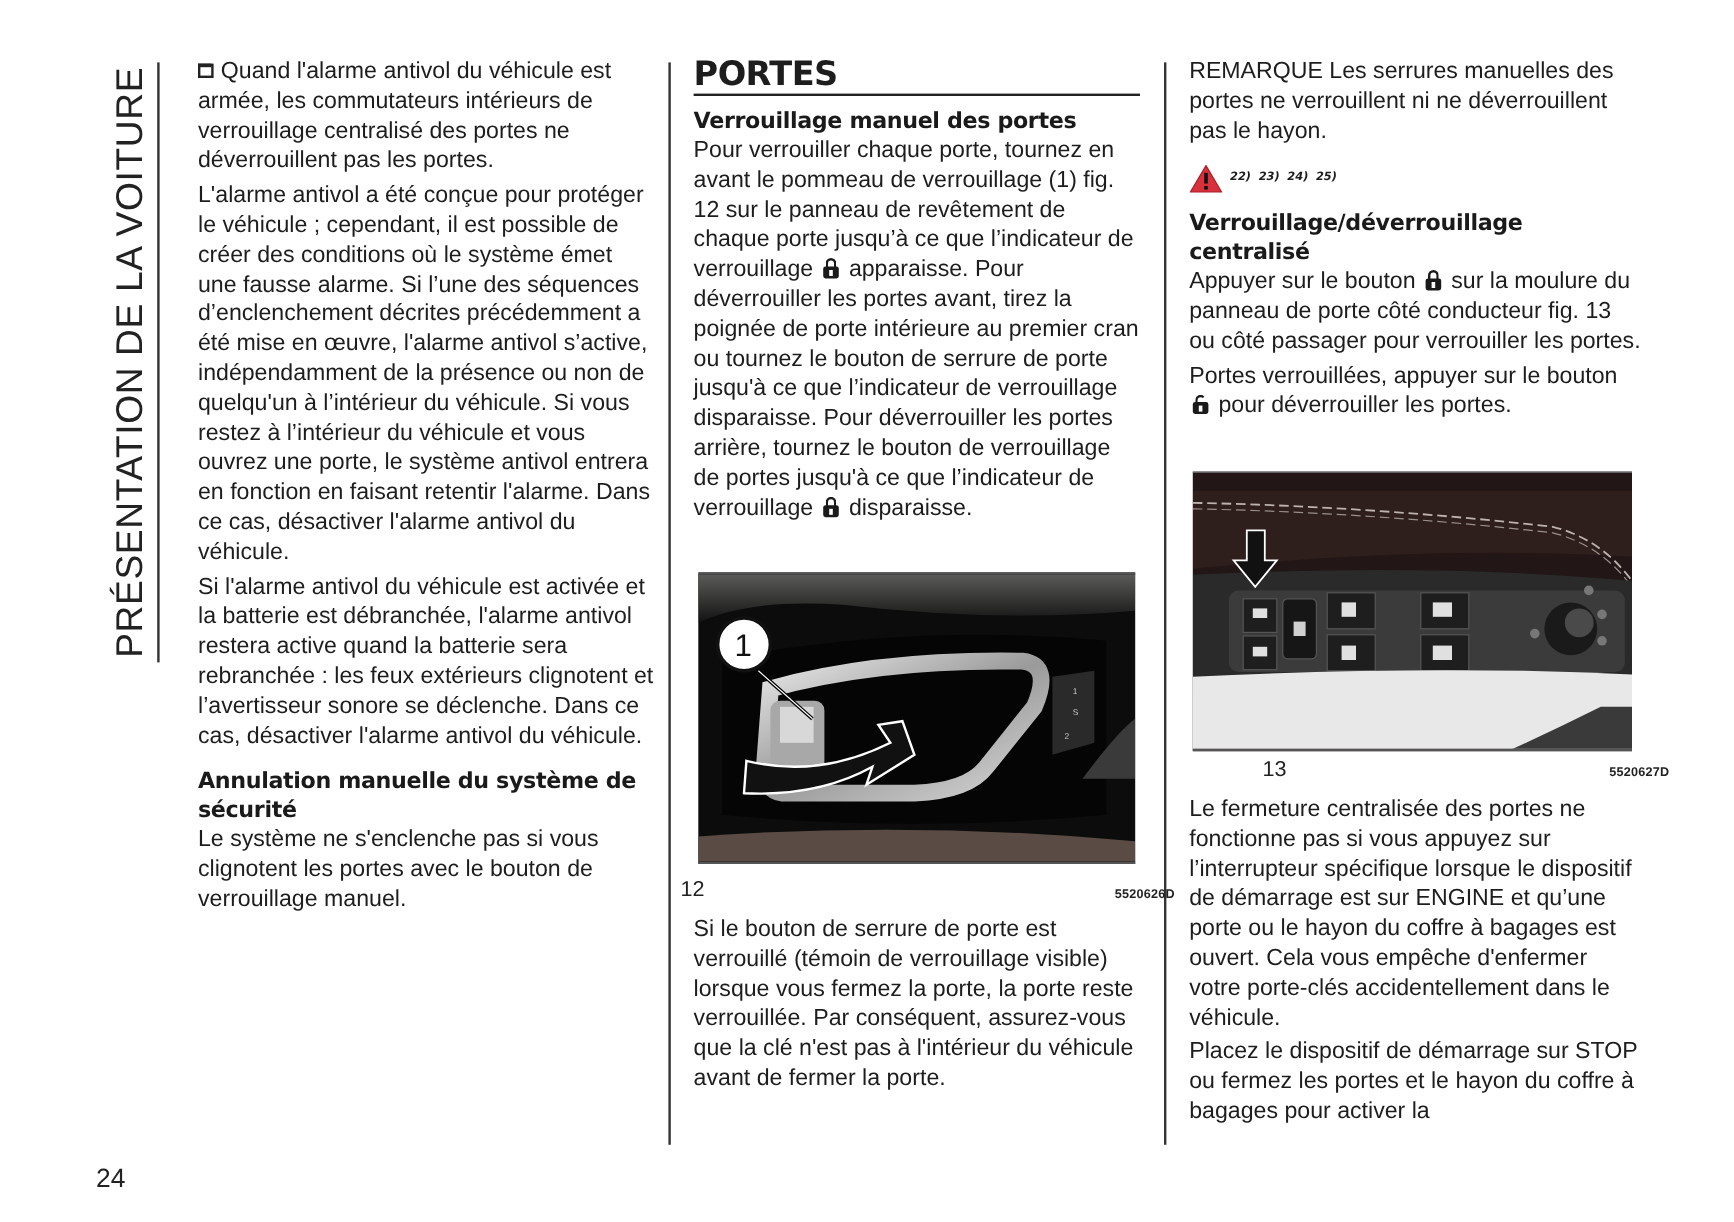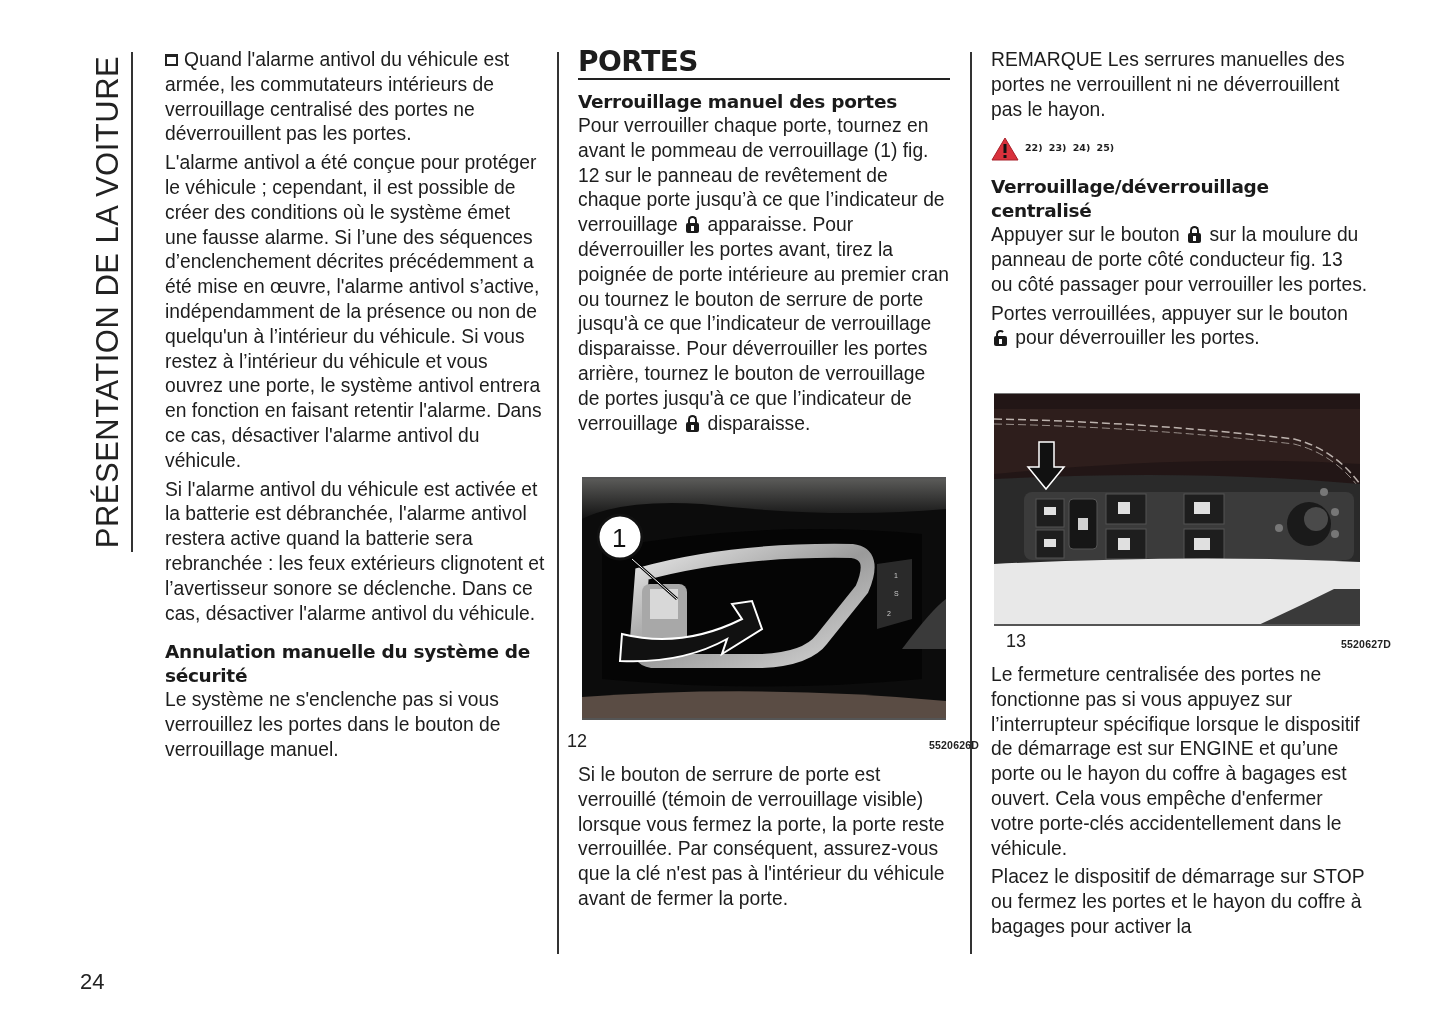--- a/index.html
+++ b/index.html
@@ -40,40 +40,40 @@
   .lock .body::after { content: ""; position: absolute; left: 5px; top: 3px; width: 3px; height: 5px; background: #fff; }
   .lock.open .shackle { left: 2px; top: 1px; height: 7px; border-right-color: transparent; }
 
   .figure { position: absolute; overflow: hidden; }
   .fig12 { left: 582px; top: 477px; width: 364px; height: 243px; background: #0d0d0d; border-top: 2px solid #555; border-bottom: 2px solid #555; }
   .fig13 { left: 994px; top: 393px; width: 366px; height: 233px; background: #1a1212; border-top: 1px solid #777; border-bottom: 2px solid #555; }
   .fig-num { position: absolute; font-size: 18px; color: #222; }
   .fig-code { position: absolute; font-family: "Liberation Sans", sans-serif; font-weight: 700; font-size: 10.5px; color: #222; letter-spacing: 0.2px; padding-left: 36px; }
 
   .warn-row { display: flex; align-items: center; margin: 14px 0 14px 0; }
-  .warn-row .refs { font-family: "DejaVu Sans", sans-serif; font-weight: 700; font-size: 9.5px; margin-left: 6px; word-spacing: 3px; }
+  .warn-row .refs { font-family: "DejaVu Sans", sans-serif; font-weight: 700; font-size: 9.5px; margin-left: 6px; word-spacing: 3px; font-style: italic; }
 
   .page-number { position: absolute; left: 80px; top: 969px; font-size: 22px; color: #222; }
 </style>
 </head>
 <body>
 
 <div class="sidebar-title">
   <span>PRÉSENTATION DE LA VOITURE</span>
 </div>
 <div class="vline" style="left:131px; top:52px; height:500px;"></div>
 <div class="vline" style="left:557px; top:52px; height:902px;"></div>
 <div class="vline" style="left:970px; top:52px; height:902px;"></div>
 
 <div class="col col1">
   <p><span class="sq"></span><span>Quand l'alarme antivol du véhicule est armée, les commutateurs intérieurs de verrouillage centralisé des portes ne déverrouillent pas les portes.</span></p>
   <p>L'alarme antivol a été conçue pour protéger le véhicule ; cependant, il est possible de créer des conditions où le système émet une fausse alarme. Si l’une des séquences d’enclenchement décrites précédemment a été mise en œuvre, l'alarme antivol s’active, indépendamment de la présence ou non de quelqu'un à l’intérieur du véhicule. Si vous restez à l’intérieur du véhicule et vous ouvrez une porte, le système antivol entrera en fonction en faisant retentir l'alarme. Dans ce cas, désactiver l'alarme antivol du véhicule.</p>
   <p>Si l'alarme antivol du véhicule est activée et la batterie est débranchée, l'alarme antivol restera active quand la batterie sera rebranchée : les feux extérieurs clignotent et l’avertisseur sonore se déclenche. Dans ce cas, désactiver l'alarme antivol du véhicule.</p>
   <div class="h-sub" style="margin-top:14px;">Annulation manuelle du système de sécurité</div>
-  <p>Le système ne s'enclenche pas si vous verrouillez les portes dans le bouton de verrouillage manuel.</p>
+  <p>Le système ne s'enclenche pas si vous clignotent les portes avec le bouton de verrouillage manuel.</p>
 </div>
 
 <div class="col col2">
   <div class="h-section">PORTES</div>
   <div class="h-sub">Verrouillage manuel des portes</div>
   <p>
     <span>Pour verrouiller chaque porte, tournez en avant le pommeau de verrouillage (1) fig. 12 sur le panneau de revêtement de chaque porte jusqu’à ce que l’indicateur de verrouillage</span>
     <span class="lock"><span class="shackle"></span><span class="body"></span></span>
     <span>apparaisse. Pour déverrouiller les portes avant, tirez la poignée de porte intérieure au premier cran ou tournez le bouton de serrure de porte jusqu'à ce que l’indicateur de verrouillage disparaisse. Pour déverrouiller les portes arrière, tournez le bouton de verrouillage de portes jusqu'à ce que l’indicateur de verrouillage</span>
     <span class="lock"><span class="shackle"></span><span class="body"></span></span>
@@ -169,21 +169,21 @@
     <circle cx="322" cy="125" r="12" fill="#4a4a4a"></circle>
     <circle cx="285" cy="134" r="4" fill="#777"></circle>
     <circle cx="330" cy="98" r="4" fill="#777"></circle>
     <circle cx="341" cy="118" r="4" fill="#777"></circle>
     <circle cx="341" cy="140" r="4" fill="#777"></circle>
     <path d="M0 170 Q200 160 366 168 L366 233 L0 233 Z" fill="#e8e8e8"></path>
     <path d="M260 233 Q300 215 340 195 L366 195 L366 233 Z" fill="#3a3a3a"></path>
     <path d="M45 48 H60 V73 H70 L52 95 L34 73 H45 Z" fill="#111" stroke="#ffffff" stroke-width="1.5"></path>
   </svg>
 </div>
-<div class="fig-num" style="left:1006px; top:631px;">13</div>
+<div class="fig-num" style="left:1052px; top:631px;">13</div>
 <div class="fig-code" style="left:1305px; top:638px;">5520627D</div>
 
 <div class="col col3" style="top:663px;">
   <p>Le fermeture centralisée des portes ne fonctionne pas si vous appuyez sur l’interrupteur spécifique lorsque le dispositif de démarrage est sur ENGINE et qu’une porte ou le hayon du coffre à bagages est ouvert. Cela vous empêche d'enfermer votre porte-clés accidentellement dans le véhicule.</p>
   <p>Placez le dispositif de démarrage sur STOP ou fermez les portes et le hayon du coffre à bagages pour activer la</p>
 </div>
 
 <div class="page-number">24</div>
 
 </body></html>

